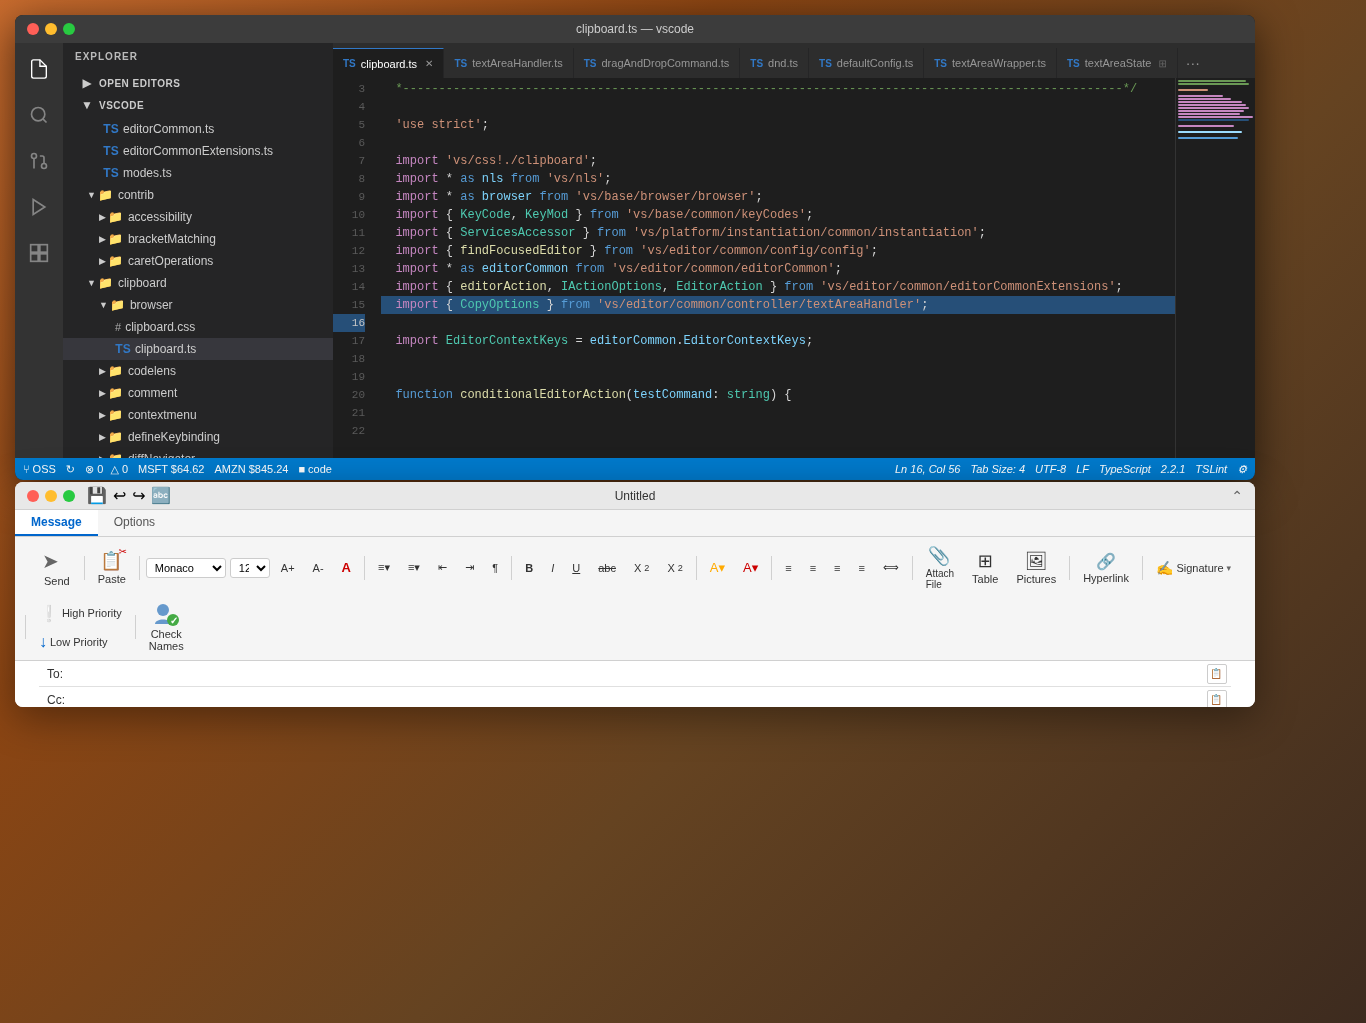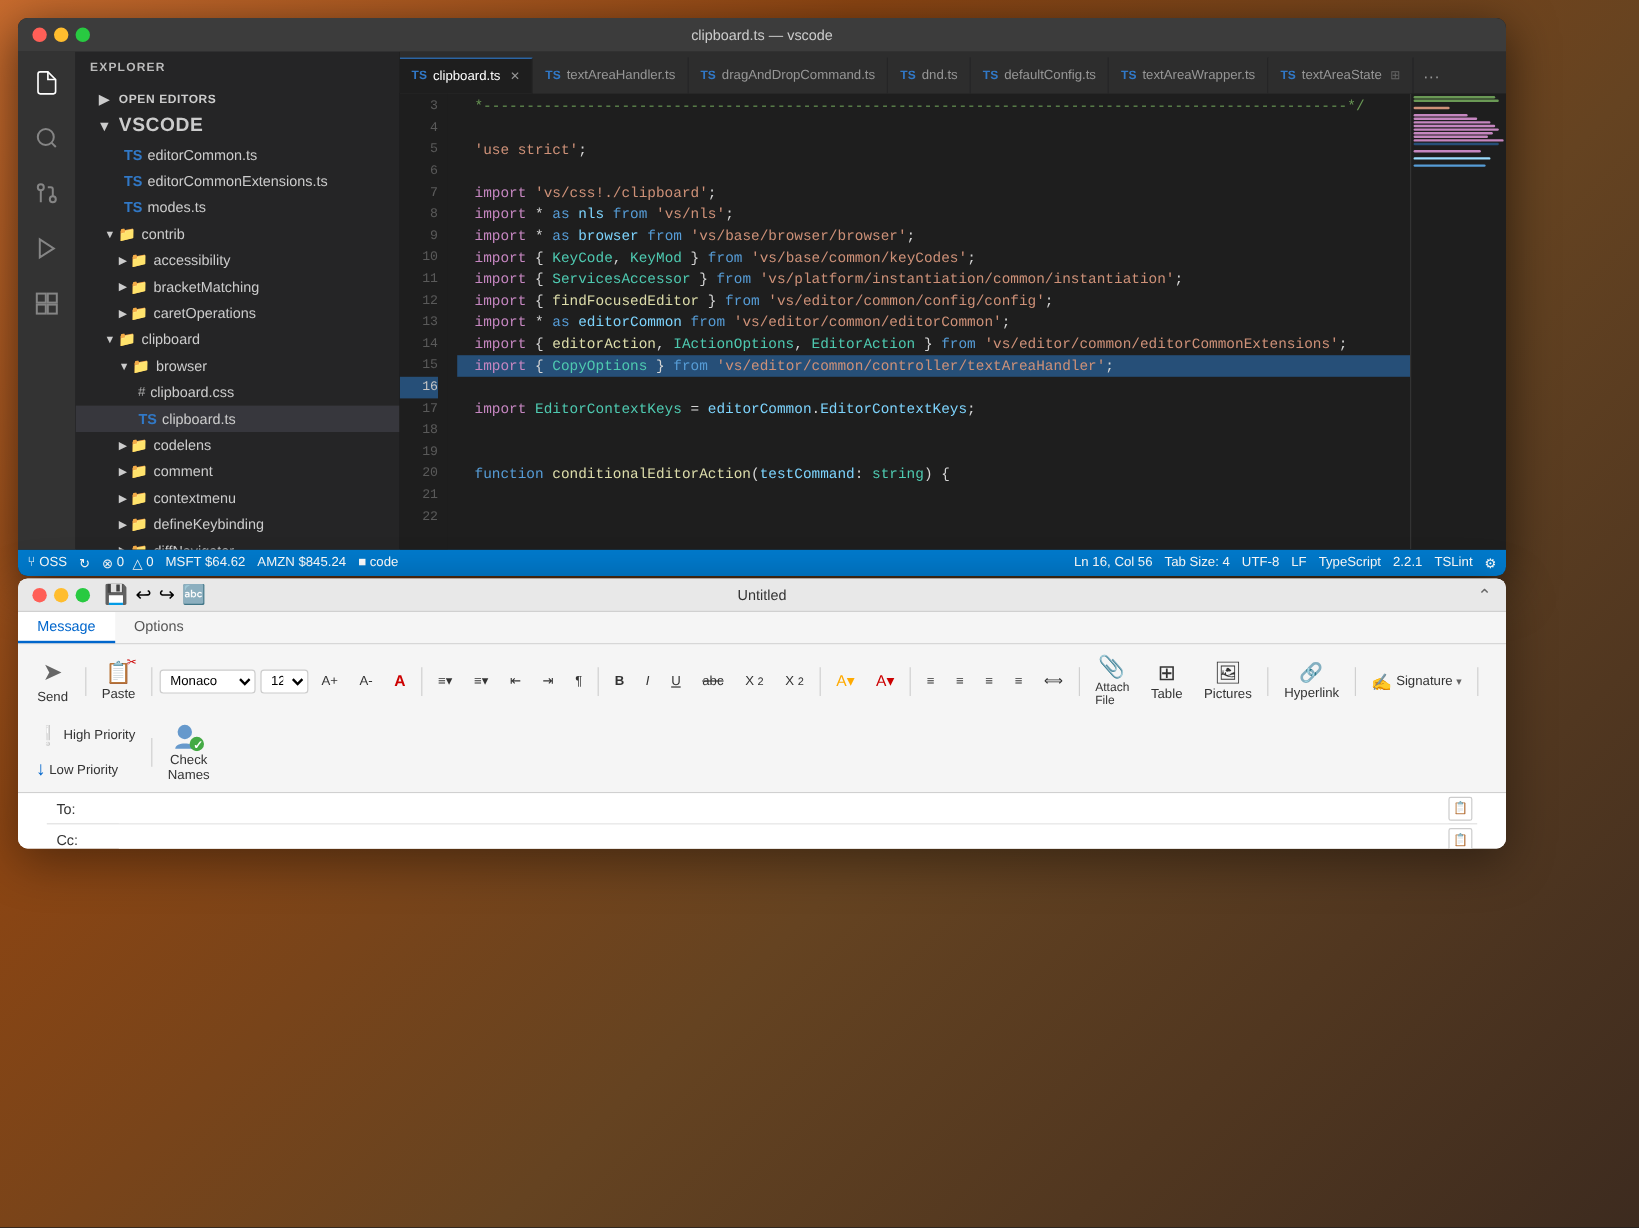--- a/index.html
+++ b/index.html
@@ -228,21 +228,21 @@
       height: 22px;
       background: #007acc;
       display: flex;
       align-items: center;
       padding: 0 8px;
       font-size: 11px;
       color: white;
       gap: 10px;
     }
     .status-left { display: flex; align-items: center; gap: 10px; }
-    .status-right { margin-left: auto; display: flex; align-items: center; gap: 10px; }
+    .status-right { margin-left: auto; display: flex; align-items: center; gap: 10px; font-style: italic; }
     .status-item { display: flex; align-items: center; gap: 3px; cursor: pointer; }
 
     
     .mail-window {
       position: absolute;
       top: 482px;
       left: 15px;
       width: 1240px;
       height: 225px;
       background: #f0f0f0;
@@ -285,20 +285,21 @@
       padding: 5px 16px;
       font-size: 12px;
       color: #555;
       cursor: pointer;
       border-bottom: 2px solid transparent;
     }
     .mail-tab.active {
       color: #0066cc;
       border-bottom: 2px solid #0066cc;
       background: white;
+      font-weight: bold;
     }
 
     
     .mail-toolbar {
       display: flex;
       align-items: center;
       padding: 4px 8px;
       background: #f5f5f5;
       border-bottom: 1px solid #d0d0d0;
       gap: 4px;
@@ -476,21 +477,21 @@
     <div class="sidebar">
       <div class="sidebar-header">Explorer</div>
 
       <div class="sidebar-section">
         <div class="sidebar-item">
           <span class="icon chevron">▶</span>
           <span style="font-size:10px;text-transform:uppercase;letter-spacing:0.5px;font-weight:bold;">OPEN EDITORS</span>
         </div>
         <div class="sidebar-item">
           <span class="icon chevron">▼</span>
-          <span style="font-size:16px;text-transform:uppercase;letter-spacing:0.5px;font-weight:bold;">VSCODE</span>
+          <span style="font-size:10px;text-transform:uppercase;letter-spacing:0.5px;font-weight:bold;">VSCODE</span>
         </div>
       </div>
 
       <div style="font-size:12px;">
         <div class="sidebar-item" style="padding-left:40px;">
           <span class="icon file-icon-ts">TS</span>
           <span>editorCommon.ts</span>
         </div>
         <div class="sidebar-item" style="padding-left:40px;">
           <span class="icon file-icon-ts">TS</span>
@@ -755,21 +756,21 @@
     </div>
     <div class="mail-tab">
       <span>Options</span>
     </div>
   </div>
 
   <div class="mail-toolbar">
 
     <div class="send-btn">
       <span class="send-arrow">➤</span>
-      <span style="font-size:11px;">Send</span>
+      <span style="font-size:11px;margin-left:13px;">Send</span>
     </div>
     <div class="toolbar-separator"></div>
 
     <div class="toolbar-btn" style="flex-direction:column;align-items:center;gap:1px;">
       <div style="position:relative;">
         <span style="font-size:18px;">📋</span>
         <span style="position:absolute;top:-4px;right:-4px;font-size:10px;color:#cc0000;">✂</span>
       </div>
       <span style="font-size:11px;">Paste</span>
     </div>

